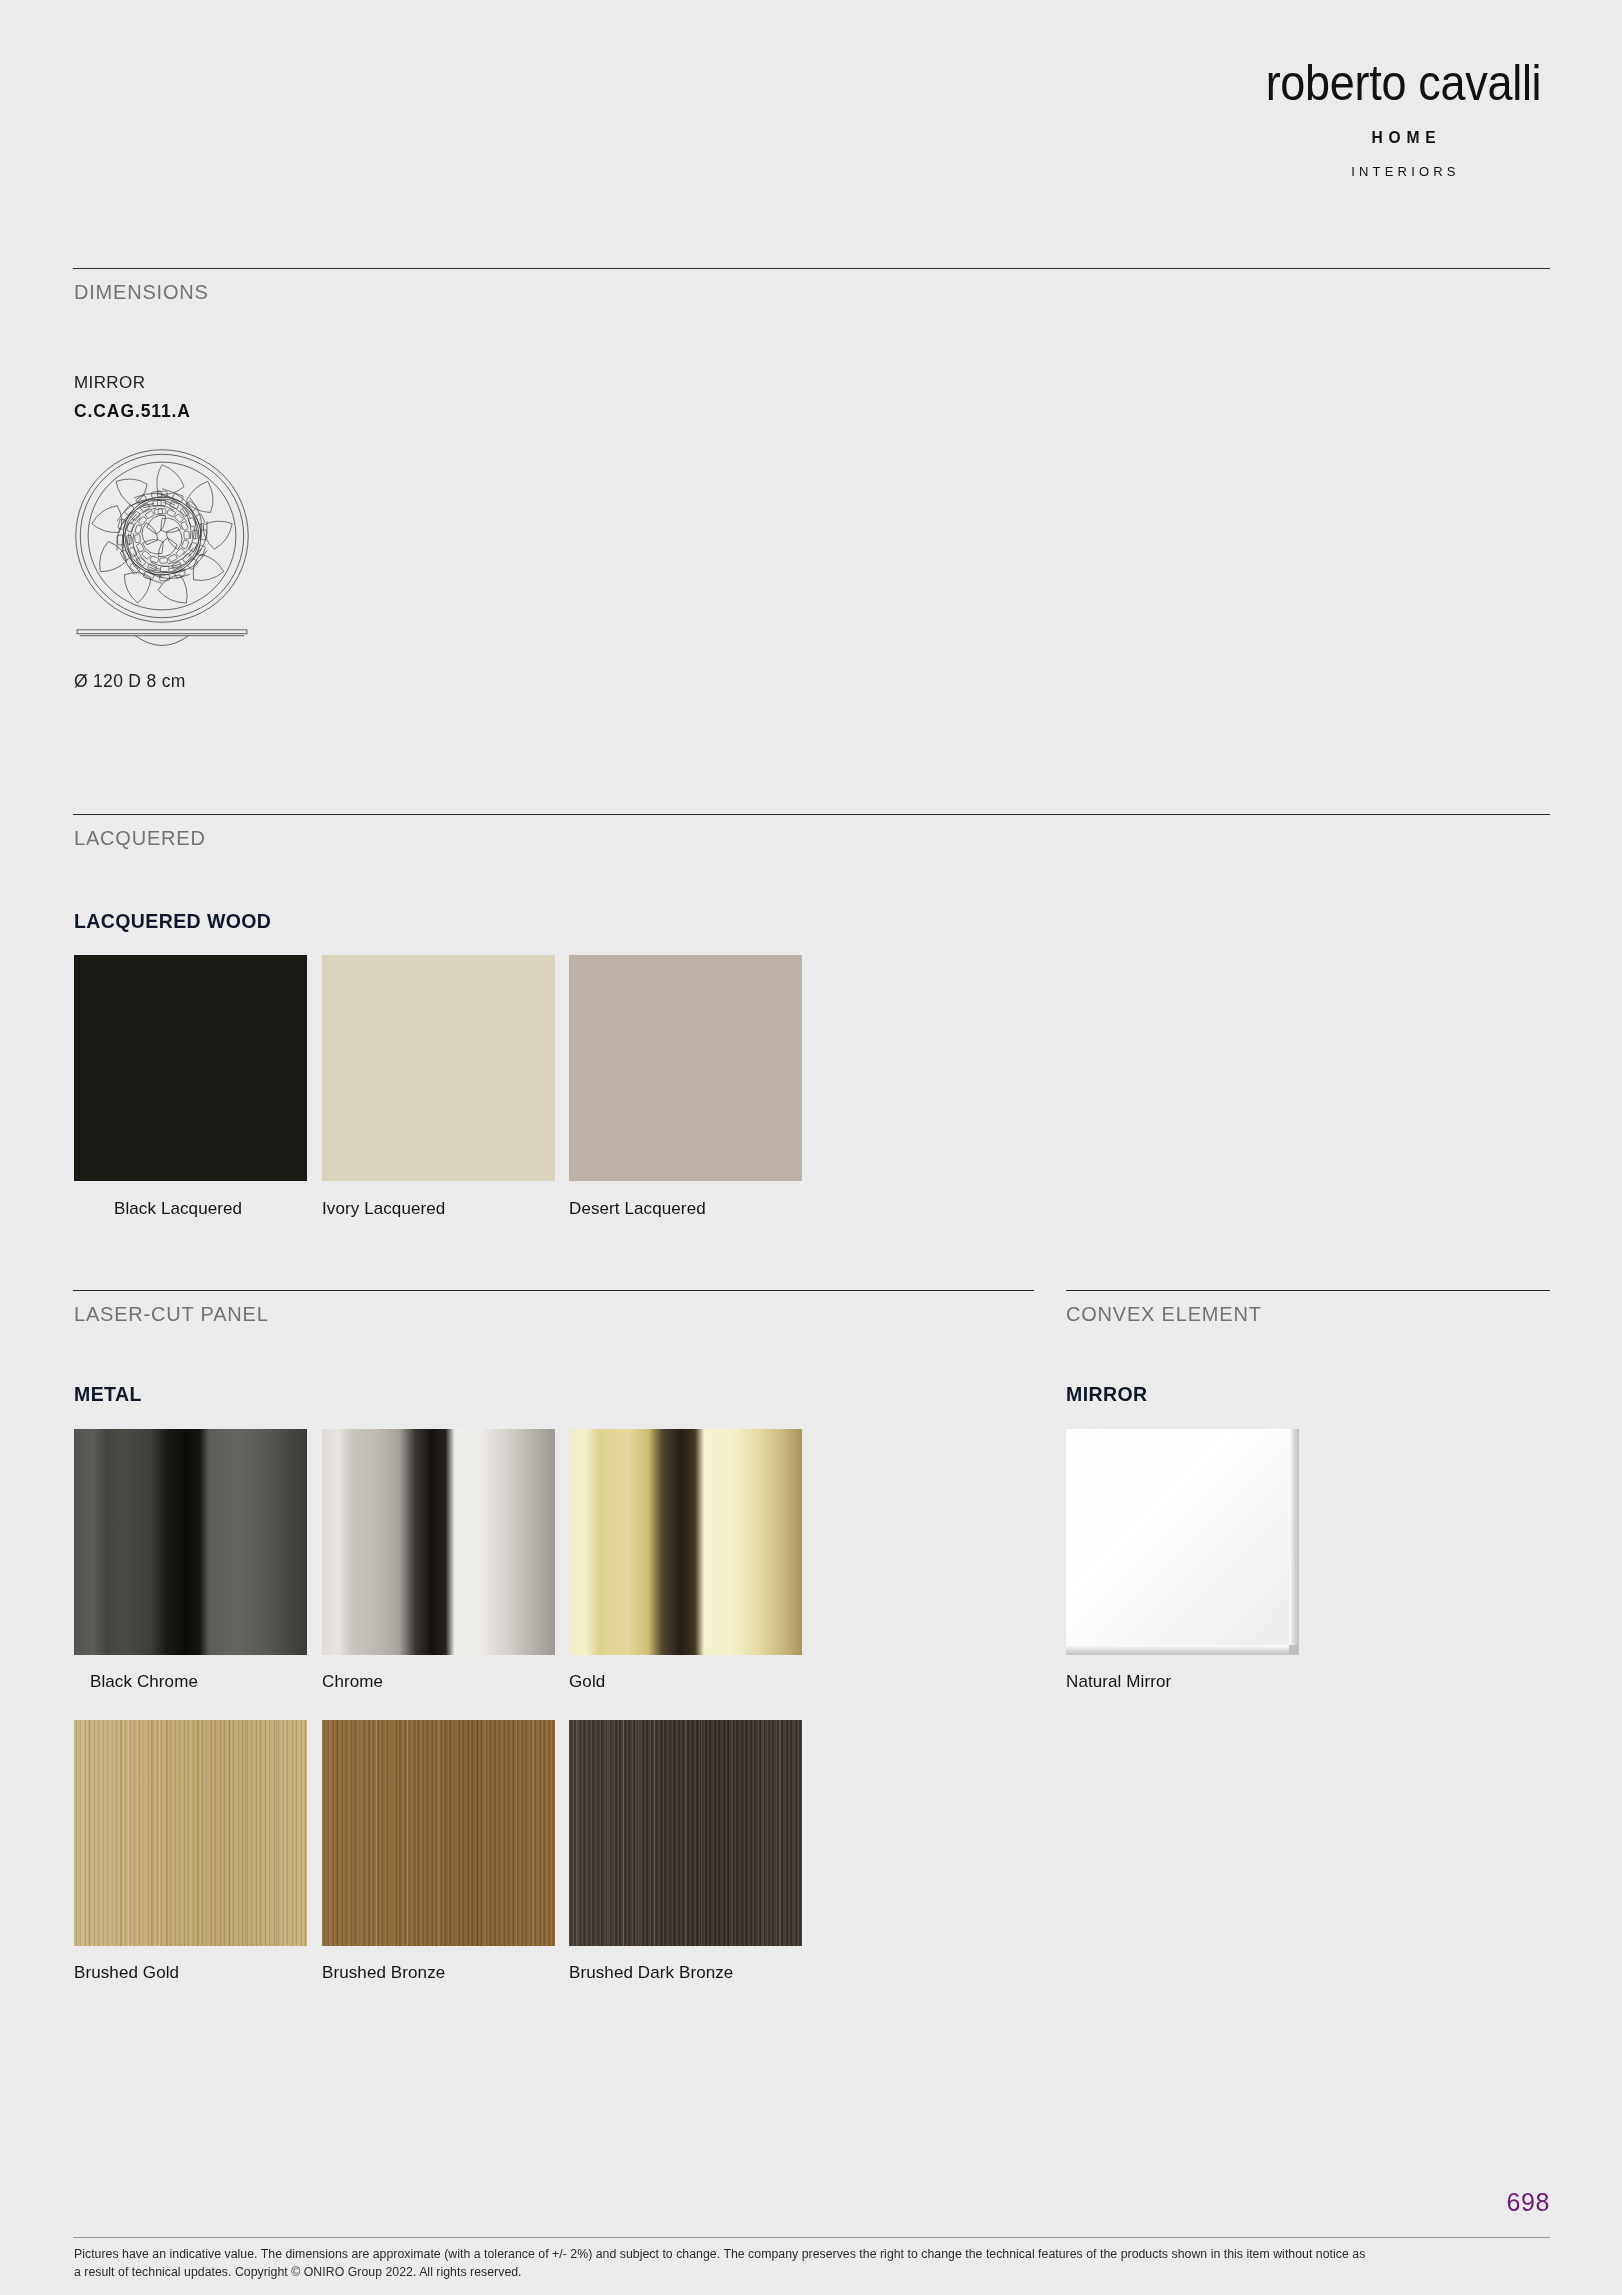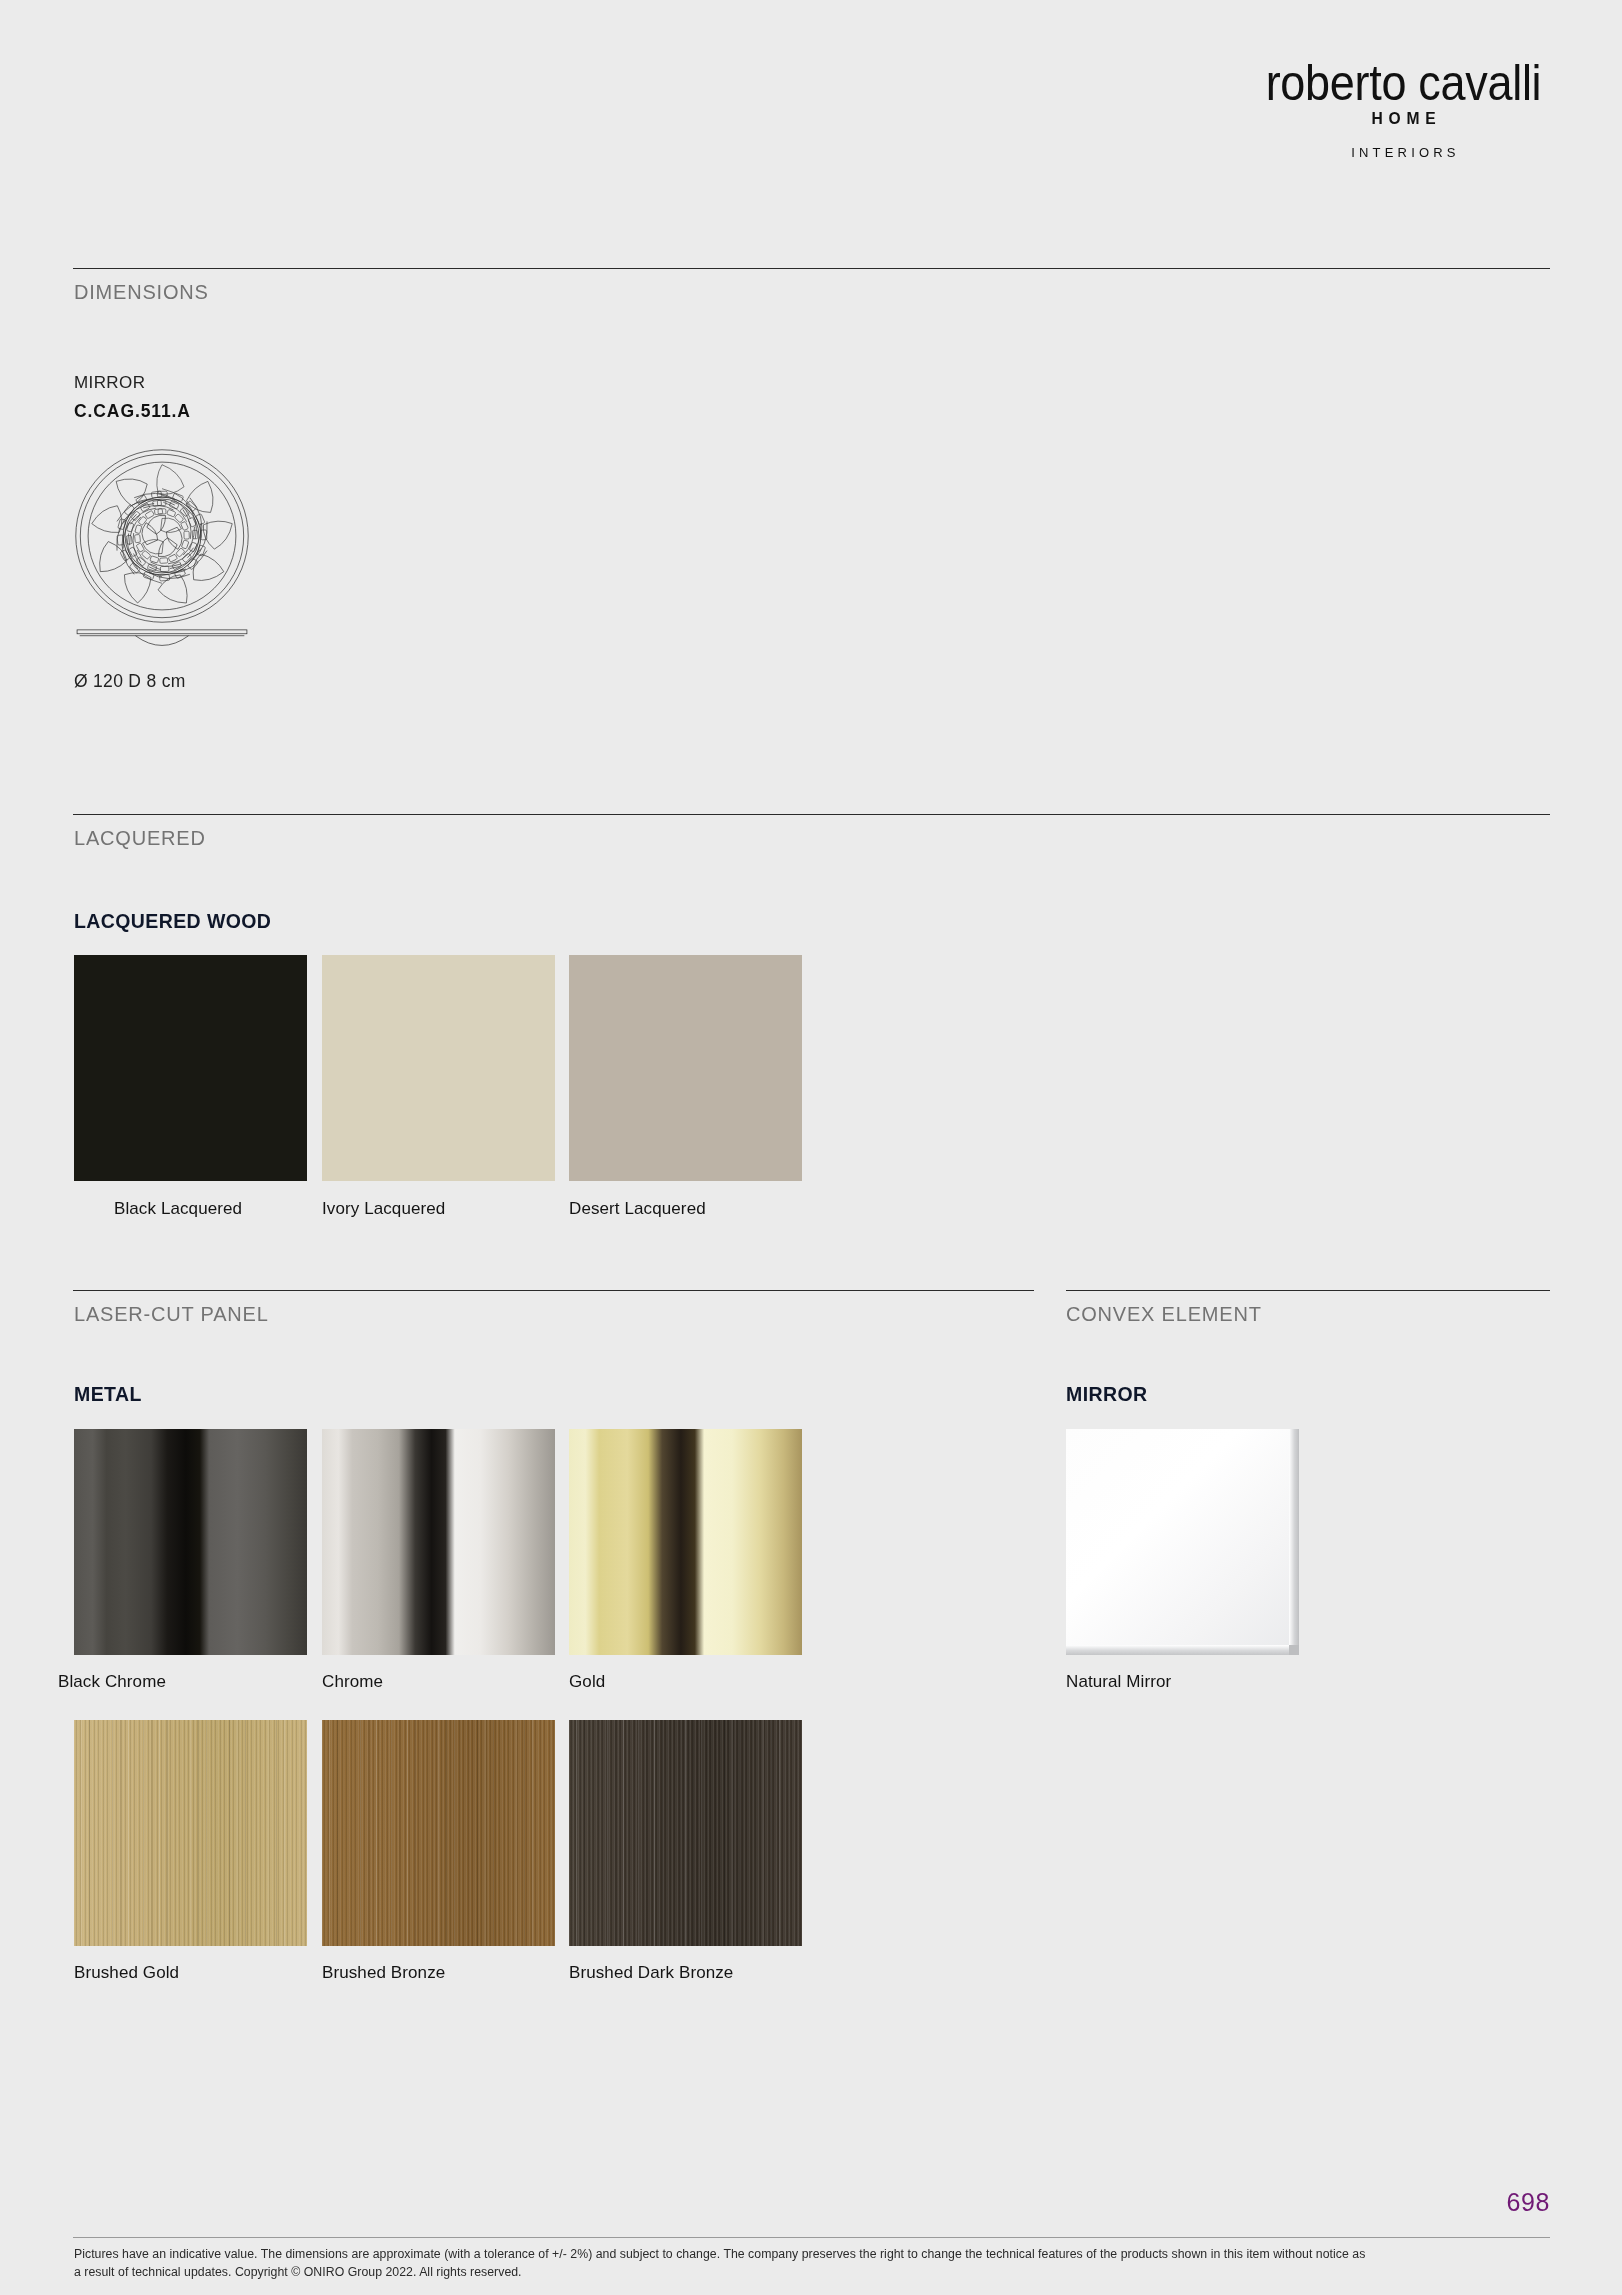--- a/index.html
+++ b/index.html
@@ -58,21 +58,21 @@
     letter-spacing: -0.3px;
     line-height: 1.0;
     color: #111111;
     transform: scaleY(1.12);
     transform-origin: center top;
   }
   .brand-home {
     font-size: 15.6px;
     font-weight: 700;
     letter-spacing: 5.8px;
-    margin-top: 8px;
+    margin-top: 27px;
     color: #111111;
     padding-left: 5.8px;
   }
   .brand-interiors {
     font-size: 13px;
     font-weight: 400;
     letter-spacing: 4.2px;
     margin-top: 17px;
     color: #111111;
     padding-left: 3.9px;
@@ -350,21 +350,21 @@
 
 <div class="swatch" style="left:569px; top:955px; width:233px; height:226px; background:#bcb3a6;"></div>
 <div class="swatch-label" style="left:569px; top:1199px;">Desert Lacquered</div>
 
 <div class="rule" style="left:73px; top:1290px; width:961px;"></div>
 <div class="section-head" style="left:74px; top:1303px;">LASER-CUT PANEL</div>
 <div class="group-head" style="left:74px; top:1383px;">METAL</div>
 
 <div class="swatch" style="left:74px; top:1429px; width:233px; height:226px;
             background:linear-gradient(90deg, #55534f 0%, #5d5b57 8%, #46443f 14%, #4c4a45 22%, #3f3d39 33%, #1b1916 40%, #0d0c0a 48%, #17150f 54%, #5e5c59 58%, #666461 70%, #5a5854 82%, #494742 92%, #3b3935 100%);"></div>
-<div class="swatch-label" style="left:58px; top:1672px;">Black Chrome</div>
+<div class="swatch-label" style="left:90px; top:1672px;">Black Chrome</div>
 
 <div class="swatch" style="left:322px; top:1429px; width:233px; height:226px;
             background:linear-gradient(90deg, #dedbd6 0%, #e8e5e1 7%, #c9c5bf 13%, #bdb9b2 24%, #a7a39c 33%, #3a3733 40%, #141210 47%, #26231f 53%, #f0efed 57%, #eceae7 68%, #d4d0ca 80%, #b8b4ad 90%, #9c9892 100%);"></div>
 <div class="swatch-label" style="left:322px; top:1672px;">Chrome</div>
 
 <div class="swatch" style="left:569px; top:1429px; width:233px; height:226px;
             background:linear-gradient(90deg, #efecc3 0%, #f2efcb 7%, #ddd28c 13%, #e4d99c 25%, #cdbf73 34%, #514530 40%, #241d16 48%, #40351f 54%, #f6f3d2 58%, #f3f0cb 70%, #e3d9a0 82%, #c8b87c 92%, #a8955f 100%);"></div>
 <div class="swatch-label" style="left:569px; top:1672px;">Gold</div>
 
 <div class="swatch brushed" style="left:74px; top:1720px; width:233px; height:226px;

